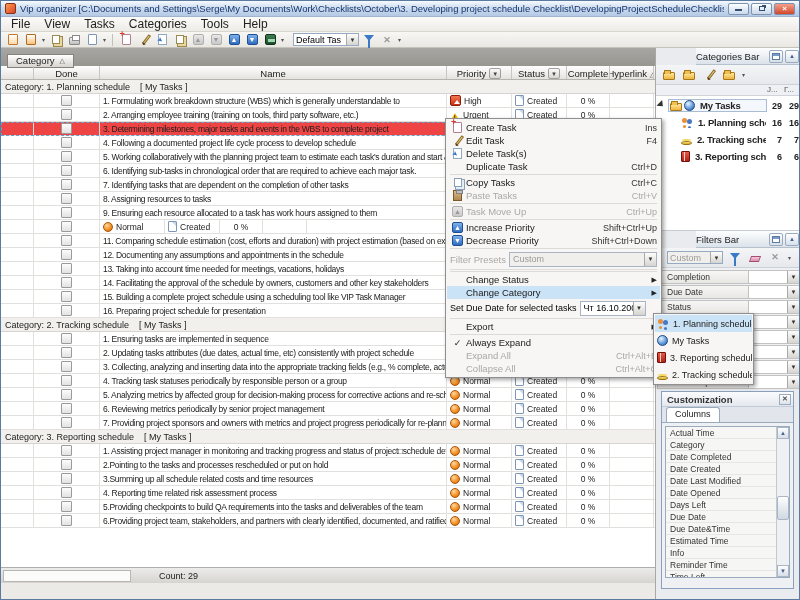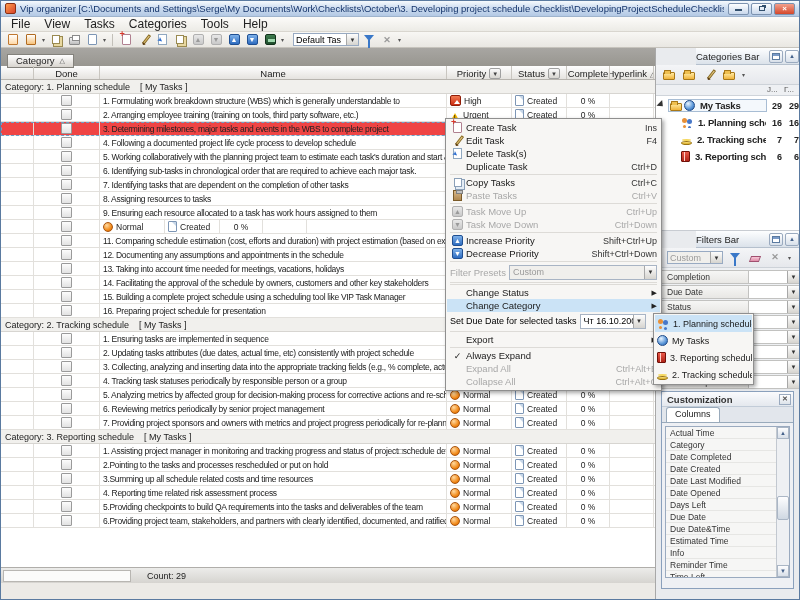--- a/index.html
+++ b/index.html
@@ -94,21 +94,21 @@
 .task-row { height:14px; display:flex; border-bottom:1px solid #e2e0dc; font-size:8.5px; color:#222; background:#fff; }
 .task-row.selected { background:#ef4444; outline:1px dashed #6f9fc8; outline-offset:-1px; }
 .tcell { border-right:1px solid #e2e0dc; display:flex; align-items:center; overflow:hidden; white-space:nowrap; }
 .tcell.name { padding-left:3px; letter-spacing:-0.3px; }
 .tcell.center { justify-content:center; }
 .tcell.prio, .tcell.stat { padding-left:3px; gap:3px; font-size:8.5px; }
 .cbx { width:11px; height:11px; margin:auto; border:1px solid #9a9a9a; background:linear-gradient(#fdfdfd,#e2e2e2); border-radius:1px; }
 
 .grid-footer { position:absolute; top:519px; left:0; right:0; height:16px; background:linear-gradient(#ececea,#d6d4d0); border-top:1px solid #b0aeaa; display:flex; align-items:center; font-size:9px; color:#222; }
 .footer-cell { width:128px; height:12px; margin-left:2px; background:#fbfbfa; border:1px solid #b8b6b2; }
-.footer-count { padding-left:16px; }
+.footer-count { padding-left:16px;margin-left:12px; }
 .below-footer { position:absolute; top:535px; left:0; right:0; bottom:0; background:#eceae6; }
 
 
 .side { position:absolute; left:655px; top:0; width:145px; bottom:0; background:#e9ebee; }
 .panel-header { height:17px; background:linear-gradient(#fdfeff,#dbe2ea); border-bottom:1px solid #b5c0cd; display:flex; align-items:center; padding:0 2px 0 0; gap:2px;margin-left:40px; }
 .panel-title { flex:1; font-size:9.5px; color:#222; white-space:nowrap; overflow:hidden; }
 .ph-btn { width:14px; height:13px; border:1px solid #9aaabf; border-radius:2px; background:linear-gradient(#fff,#d8e0ea); display:flex; align-items:center; justify-content:center; font-size:7px; color:#44618a; flex:none; }
 .cat-toolbar { height:20px; display:flex; align-items:center; gap:4px; padding:0 5px; border-bottom:1px solid #cdd2d8; background:linear-gradient(#f4f5f7,#e6e8ec); }
 .cnt-header { height:11px; display:flex; justify-content:flex-end; font-size:8px; color:#555; border-bottom:1px solid #cfd4da; background:#eef0f3; }
 .cnt-h { width:17px; text-align:left; overflow:hidden; }
@@ -1027,27 +1027,20 @@
         <span class="cm-short">Ctrl+V</span>
       </div>
       <div class="cm-sep"></div>
       <div class="cm-item disabled">
         <span class="cm-gutter">
           <span class="ic ic-up-gray ic-sq">▲</span>
         </span>
         <span class="cm-label">Task Move Up</span>
         <span class="cm-short">Ctrl+Up</span>
       </div>
-      <div class="cm-item disabled">
-        <span class="cm-gutter">
-          <span class="ic ic-down-gray ic-sq">▼</span>
-        </span>
-        <span class="cm-label">Task Move Down</span>
-        <span class="cm-short">Ctrl+Down</span>
-      </div>
       <div class="cm-sep"></div>
       <div class="cm-item">
         <span class="cm-gutter">
           <span class="ic ic-up-blue ic-sq">▲</span>
         </span>
         <span class="cm-label">Increase Priority</span>
         <span class="cm-short">Shift+Ctrl+Up</span>
       </div>
       <div class="cm-item">
         <span class="cm-gutter">

